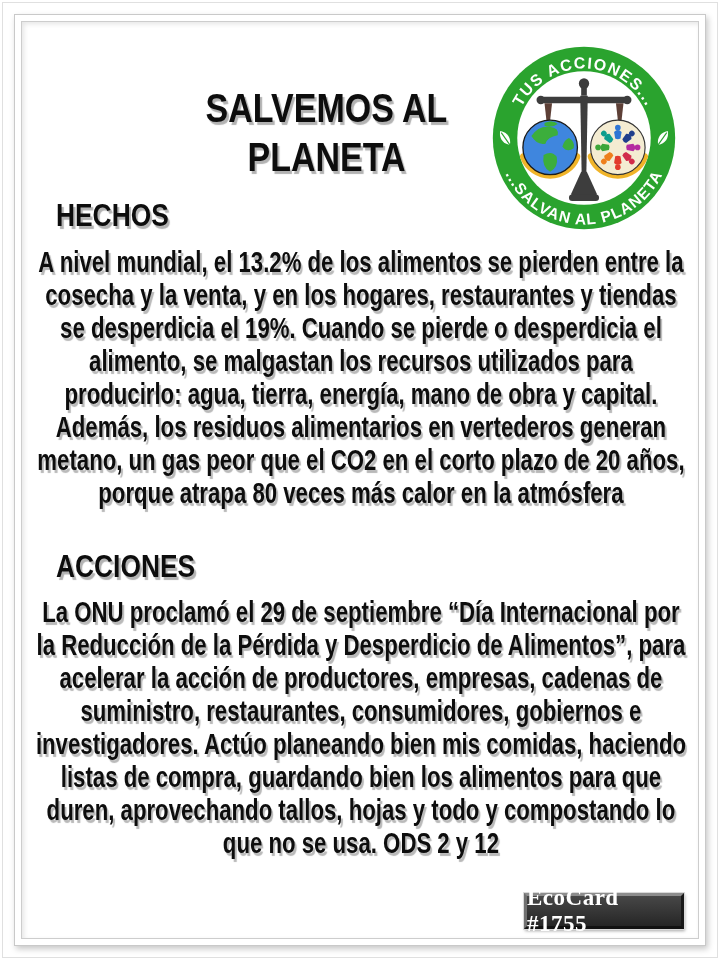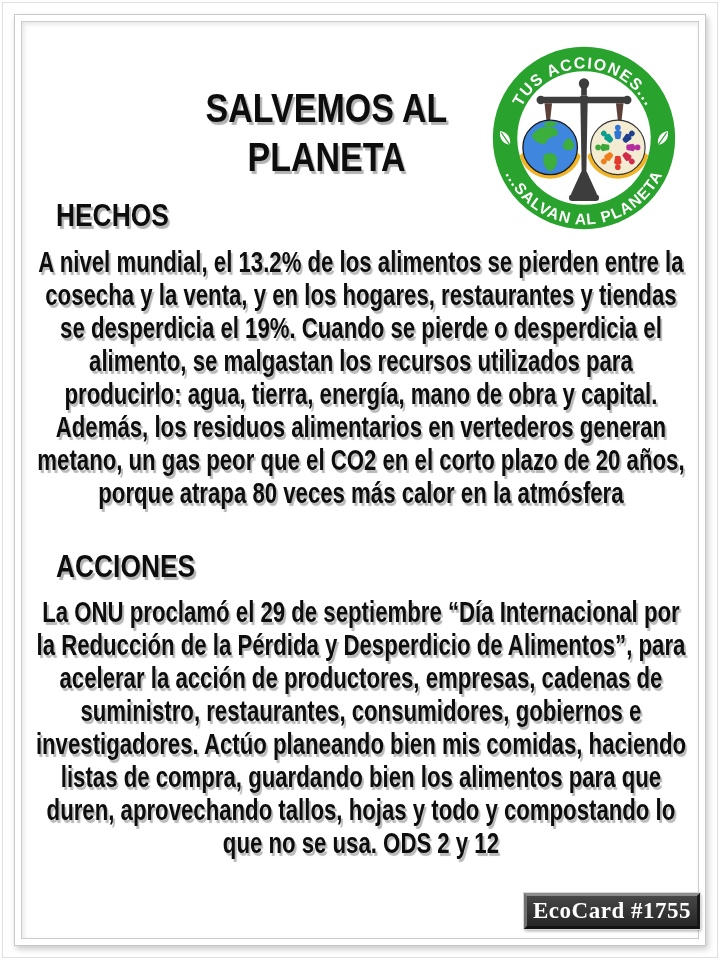--- a/index.html
+++ b/index.html
@@ -39,21 +39,21 @@
   .para.p1{top:246px;}
   .para.p2{top:596px;}
   
   .logo{position:absolute;left:490px;top:44px;width:188px;height:188px;}
   .logo svg{width:100%;height:100%;display:block;}
   .arc-text{font-family:"Liberation Sans",sans-serif;font-weight:700;fill:#ffffff;}
   .arc-top{font-size:17px;letter-spacing:1.5px;}
   .arc-bottom{font-size:16.5px;letter-spacing:1.2px;}
   
   .badge{
-    position:absolute;left:524px;top:893px;width:176px;height:36px;
+    position:absolute;left:524px;top:893px;width:160px;height:36px;
     background:linear-gradient(#474747,#262626);
     border:3px solid;border-color:#8d8d8d #181818 #121212 #707070;
     box-shadow:0 0 0 1px #d9d9d9,1px 2px 3px rgba(0,0,0,.35);
     display:flex;align-items:center;justify-content:center;box-sizing:border-box;
     color:#ffffff;font-family:"Liberation Serif",serif;font-weight:700;
     font-size:23px;letter-spacing:.5px;
   }
 </style>
 </head>
 <body>

